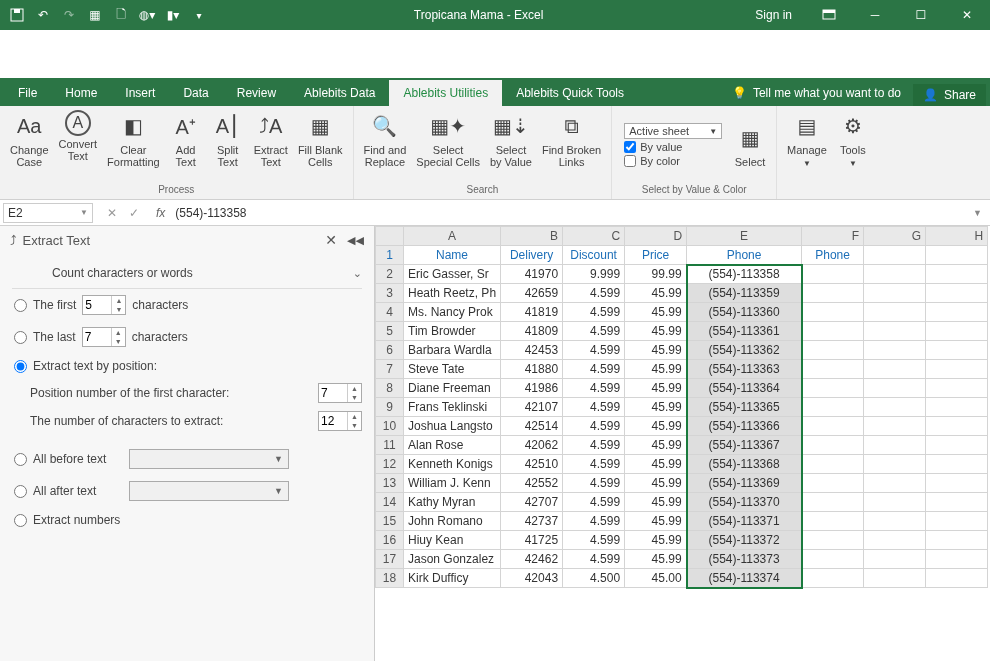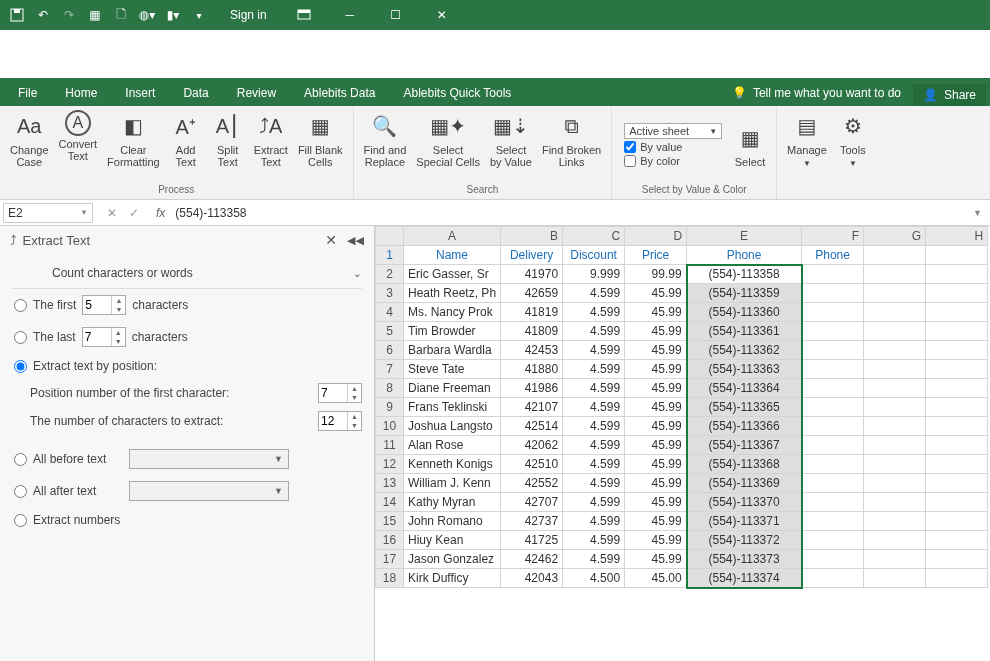--- a/index.html
+++ b/index.html
@@ -115,20 +115,21 @@
         </svg>
       </div>
     <div class="qbtn">↶</div>
     <div class="qbtn" style="opacity:.5">↷</div>
     <div class="qbtn">▦</div>
     <div class="qbtn">🗋</div>
     <div class="qbtn">◍▾</div>
     <div class="qbtn">▮▾</div>
     <div class="qbtn" style="font-size:10px">▾</div>
   </div>
+  <div class="title">Tropicana Mama - Excel</div>
   <div class="winbtns">
     <div class="signin">Sign in</div>
     <div class="winbtn">
         <svg width="14" height="12">
           <rect x="1" y="1" width="12" height="9" fill="none" stroke="#fff"></rect>
           <rect x="1" y="1" width="12" height="3" fill="#fff"></rect>
         </svg>
       </div>
     <div class="winbtn">─</div>
     <div class="winbtn">☐</div>
@@ -136,20 +137,21 @@
   </div>
 </div>
 
 <div class="tabbar">
   <div class="tab file">File</div>
   <div class="tab">Home</div>
   <div class="tab">Insert</div>
   <div class="tab">Data</div>
   <div class="tab">Review</div>
   <div class="tab">Ablebits Data</div>
+  <div class="tab active">Ablebits Utilities</div>
   <div class="tab">Ablebits Quick Tools</div>
   <div class="spacer"></div>
   <div class="tell">
       <span>💡</span>
       <span>Tell me what you want to do</span>
     </div>
   <div class="share">
       <span>👤</span>
       <span>Share</span>
     </div>

